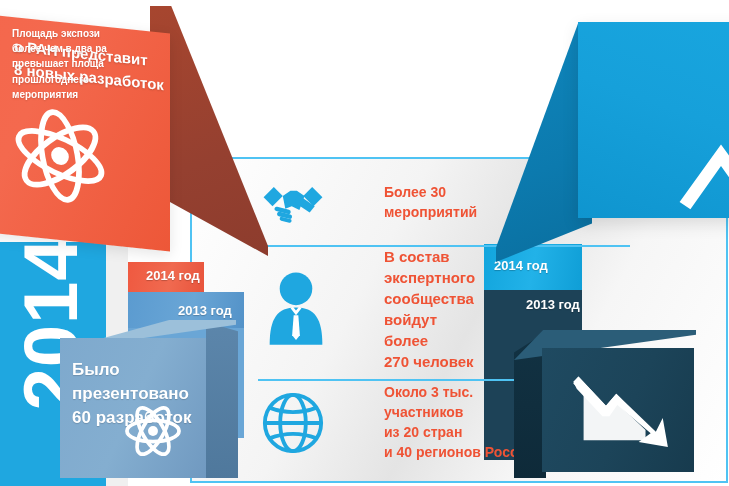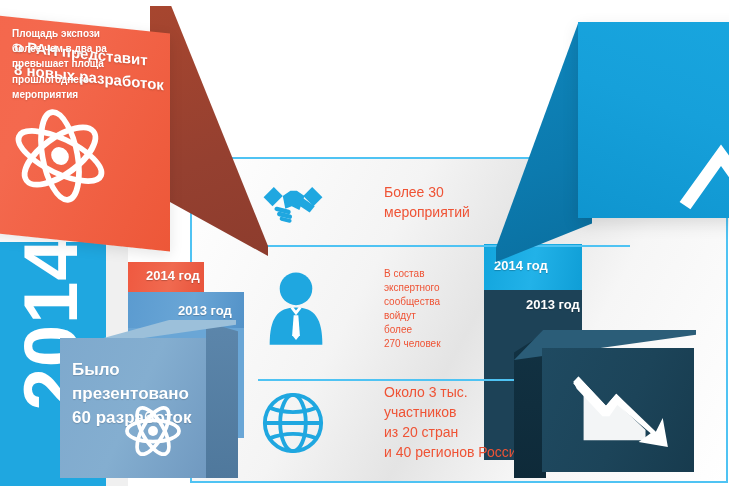--- a/index.html
+++ b/index.html
@@ -232,25 +232,25 @@
   .c-row.r3{height:96px;}
   .c-icon{
     position:absolute;left:64px;
     width:66px;height:66px;
     display:flex;align-items:center;justify-content:center;
   }
   .c-row.r2 .c-icon{width:72px;height:96px;}
   .c-text{
     margin-left:126px;
     color:#ef5335;
-    font-size:14px;font-weight:400;
+    font-size:14px;font-weight:700;
     line-height:1.42;
     white-space:pre-line;
   }
-  .c-row.r2 .c-text{font-size:10px;line-height:1.4;}
+  .c-row.r2 .c-text{font-size:15px;line-height:1.4;}
   .c-div{
     position:absolute;left:62px;right:92px;
     height:2px;
     background:#4fc3f3;
   }
   #div1{top:82px;}
   #div2{top:216px;}
 
   
   svg{display:block;}

